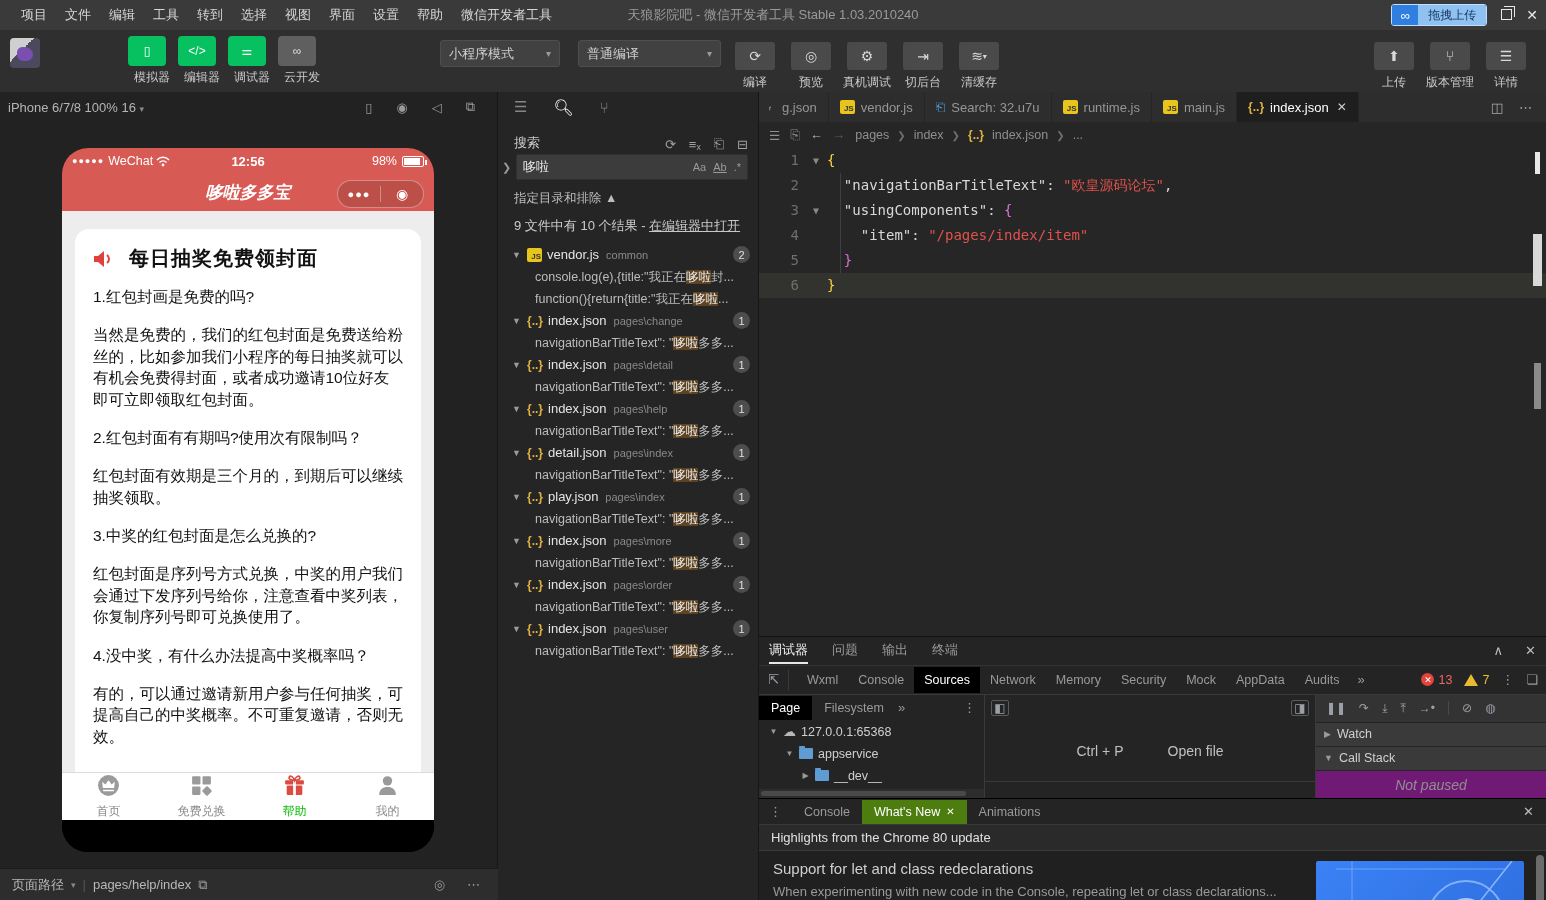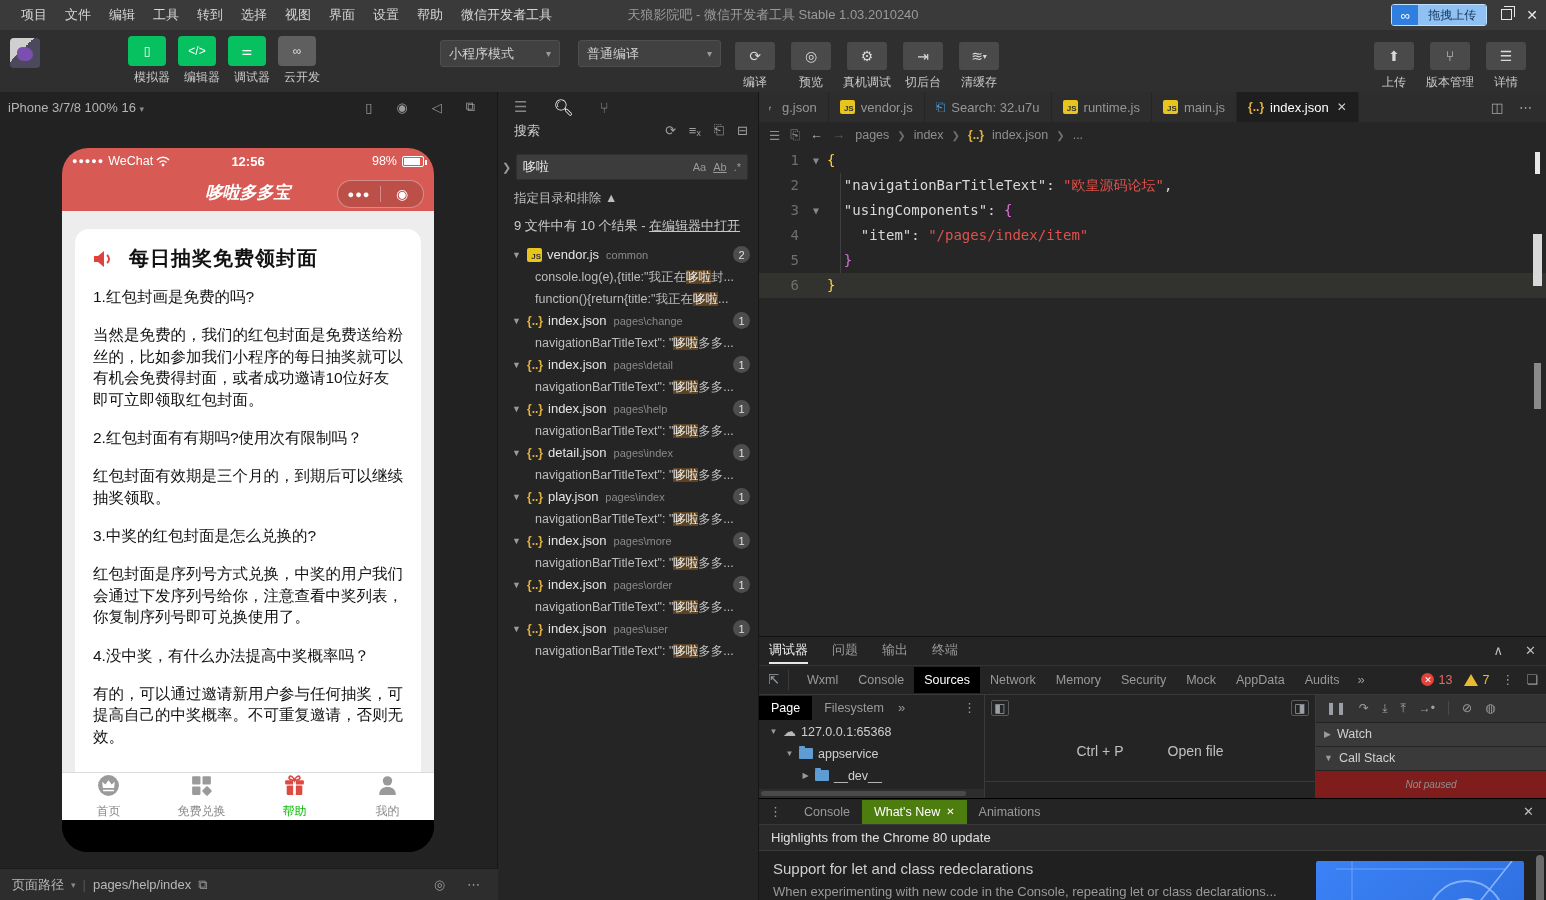--- a/index.html
+++ b/index.html
@@ -72,21 +72,21 @@
   .p-chin { height:32px; background:#000; }
 
   .sim-footer { position:absolute; left:0; bottom:0; width:498px; height:32px; background:#2d2d2d; border-top:1px solid #1c1c1c;
     display:flex; align-items:center; padding:0 12px; color:#b8b8b8; font-size:13px; gap:7px; }
   .sf-right { margin-left:auto; display:flex; gap:22px; color:#9a9a9a; padding-right:6px; }
 
   
   .search-col { width:261px; background:#252526; border-right:1px solid #161616; display:flex; flex-direction:column; }
   .sc-iconrow { height:30px; display:flex; align-items:center; gap:26px; padding-left:16px; color:#858585; font-size:15px; }
   .sc-iconrow .on { color:#fff; }
-  .sc-head { height:30px; display:flex; align-items:flex-start; padding:0 10px 0 16px; }
+  .sc-head { height:30px; display:flex; align-items:flex-end; padding:0 10px 0 16px; }
   .sc-head .t { color:#cfcfcf; font-size:13px; }
   .sc-head .hicons { margin-left:auto; display:flex; gap:13px; color:#a0a0a0; font-size:13px; }
   .sc-query { display:flex; align-items:center; padding:2px 10px 6px 4px; }
   .sc-exp { color:#9a9a9a; width:14px; font-size:11px; }
   .sc-input { flex:1; height:26px; background:#3c3c3c; border:1px solid #303030; border-radius:2px;
     display:flex; align-items:center; padding:0 6px; color:#e6e6e6; }
   .sc-input .opts { margin-left:auto; display:flex; gap:7px; color:#9a9a9a; font-size:11px; }
   .sc-input .opts .u { text-decoration:underline; }
   .sc-dir { padding:4px 16px; color:#bdbdbd; font-size:12.5px; }
   .sc-sum { padding:6px 16px 8px 16px; color:#cccccc; font-size:13px; line-height:1.45; }
@@ -166,21 +166,21 @@
   .sl-scroll:before { content:""; position:absolute; left:2px; top:2px; width:205px; height:5px; background:#4a4a4a; border-radius:3px; }
   .src-mid { flex:1; border-right:1px solid #3a3a3a; position:relative; }
   .nav-ic { position:absolute; top:5px; color:#9aa0a6; font-size:12px; border:1px solid #5a5a5a; width:18px; height:16px;
     display:flex; align-items:center; justify-content:center; border-radius:2px; }
   .openhint { position:absolute; left:0; right:0; top:48px; display:flex; justify-content:center; gap:44px; color:#c0c0c0; font-size:14px; }
   .src-mid .hline { position:absolute; left:0; right:0; top:86px; height:1px; background:#3a3a3a; }
   .src-right { width:230px; display:flex; flex-direction:column; }
   .dbg-tools { height:28px; background:#333; border-bottom:1px solid #222; display:flex; align-items:center; gap:13px; padding:0 10px; color:#9aa0a6; font-size:12px; }
   .dbg-tools .sep { width:1px; height:14px; background:#4a4a4a; }
   .side-sec { height:24px; background:#3a3a3a; border-bottom:1px solid #242424; display:flex; align-items:center; gap:6px; padding:0 8px; color:#d0d0d0; font-size:12.5px; }
-  .notpaused { flex:1; background:#7f1d1d; display:flex; align-items:center; justify-content:center; color:#8f8f8f; font-style:italic; font-size:10px; }
+  .notpaused { flex:1; background:#701a75; display:flex; align-items:center; justify-content:center; color:#8f8f8f; font-style:italic; font-size:14px; }
 
   .drawer { height:102px; border-top:1px solid #000; display:flex; flex-direction:column; background:#242424; }
   .dr-tabs { height:26px; display:flex; align-items:center; border-bottom:1px solid #3a3a3a; }
   .dr-dots { padding:0 10px; color:#9a9a9a; }
   .drtab { padding:5px 12px; color:#9a9a9a; font-size:12.5px; cursor:pointer; display:flex; gap:6px; align-items:center; }
   .drtab.active { background:#4d7c0f; color:#fff; }
   .dr-tabs .x { margin-left:auto; padding-right:12px; color:#bdbdbd; }
   .dr-head { height:26px; display:flex; align-items:center; padding:0 12px; color:#e0e0e0; font-size:13px; border-bottom:1px solid #3a3a3a; background:#2a2a2a; }
   .dr-body { flex:1; position:relative; background:#202020; overflow:hidden; }
   .art-title { position:absolute; left:14px; top:9px; color:#cfcfcf; font-size:15px; }
@@ -289,21 +289,21 @@
           <div class="box">☰</div>
           <div class="lbl">详情</div>
         </div>
       </div>
   </div>
 
   <div class="main">
 
     <div class="sim-col">
       <div class="sim-toolbar">
-        <span><span>iPhone 3/7/8 100% 16</span> <span style="font-size:9px;color:#8a8a8a">▾</span></span>
+        <span><span>iPhone 6/7/8 100% 16</span> <span style="font-size:9px;color:#8a8a8a">▾</span></span>
         <div class="sim-icons">
           <span class="ico">▯</span>
           <span class="ico">◉</span>
           <span class="ico">◁</span>
           <span class="ico">⧉</span>
         </div>
       </div>
 
       <div class="phone">
         <div class="p-status">

